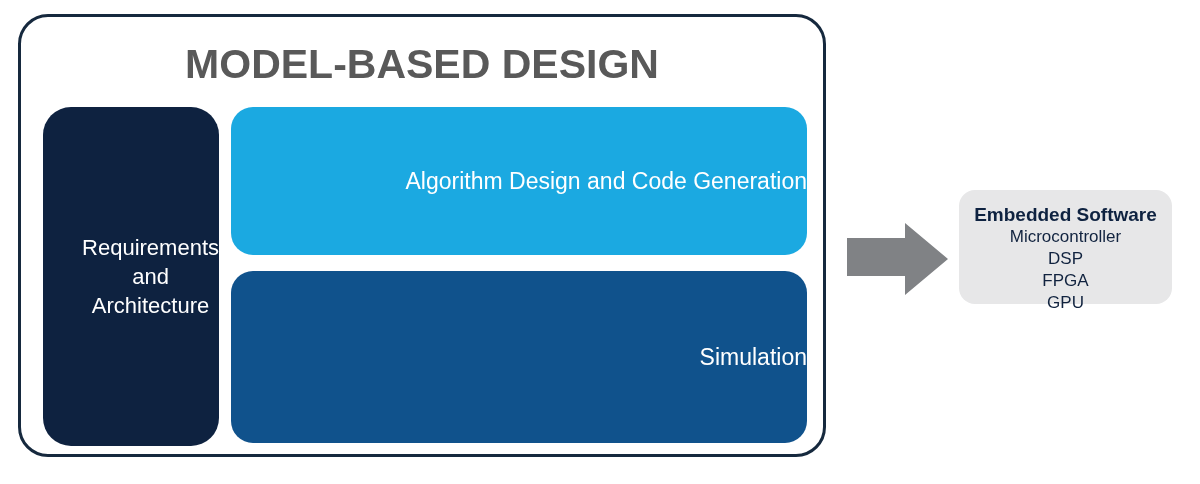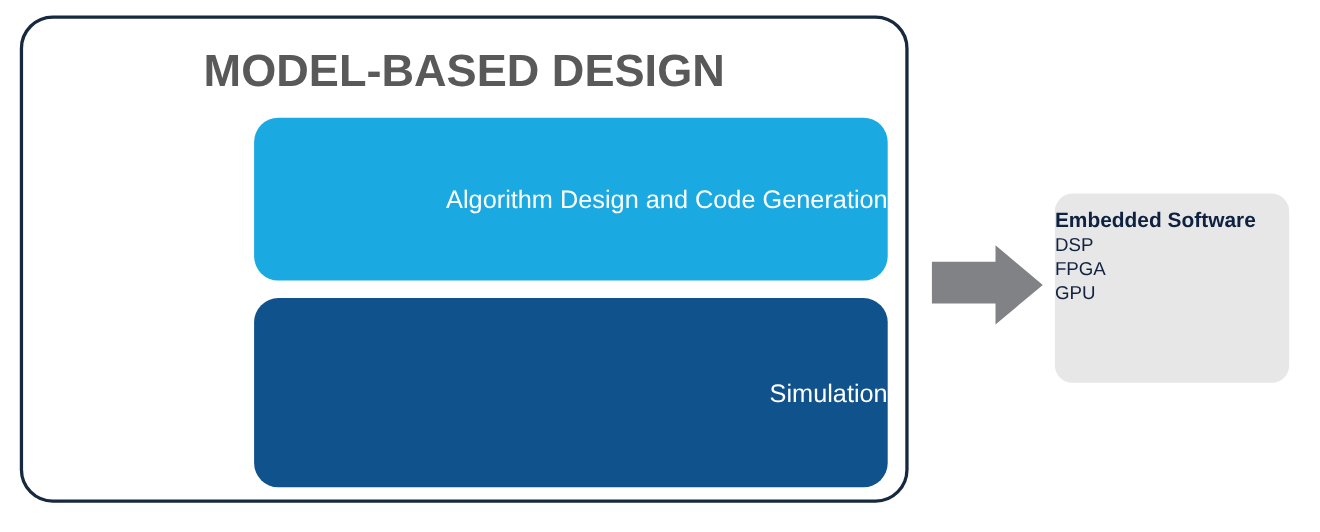--- a/index.html
+++ b/index.html
@@ -83,27 +83,28 @@
     top: 222px;
     width: 102px;
     height: 74px;
   }
   .arrow polygon {
     fill: var(--arrow-gray, #808285);
   }
   .embedded {
     position: absolute;
     left: 959px;
-    top: 176px;
+    top: 190px;
     width: 213px;
-    height: 172px;
+    height: 114px;
     background: var(--panel-gray, #e7e7e8);
     border-radius: 16px;
     box-sizing: border-box;
     padding-top: 13px;
+    text-align: center;
     color: var(--navy, #0e2240);
   }
   .embedded-title {
     font-size: 19px;
     font-weight: bold;
     line-height: 23px;
     color: var(--navy, #0e2240);
   }
   .embedded-item {
     font-size: 17px;
@@ -112,34 +113,42 @@
   }
 </style>
 </head>
 <body>
 
 <div class="stage">
 
   <div class="mbd-frame">
     <div class="mbd-title">MODEL-BASED DESIGN</div>
 
+    <div class="box req">
+      <div>
+        <div>Requirements</div>
+        <div>and</div>
+        <div>Architecture</div>
+      </div>
+    </div>
 
     <div class="box algo">
       <span>Algorithm Design and Code Generation</span>
     </div>
 
     <div class="box sim">
       <span>Simulation</span>
     </div>
   </div>
 
   <svg class="arrow" viewBox="0 0 102 74" aria-hidden="true">
     <polygon points="0,16 58,16 58,1 101,37 58,73 58,54 0,54"></polygon>
   </svg>
 
   <div class="embedded">
     <div class="embedded-title">Embedded Software</div>
+    <div class="embedded-item">Microcontroller</div>
     <div class="embedded-item">DSP</div>
     <div class="embedded-item">FPGA</div>
     <div class="embedded-item">GPU</div>
   </div>
 
 </div>
 
 </body></html>

